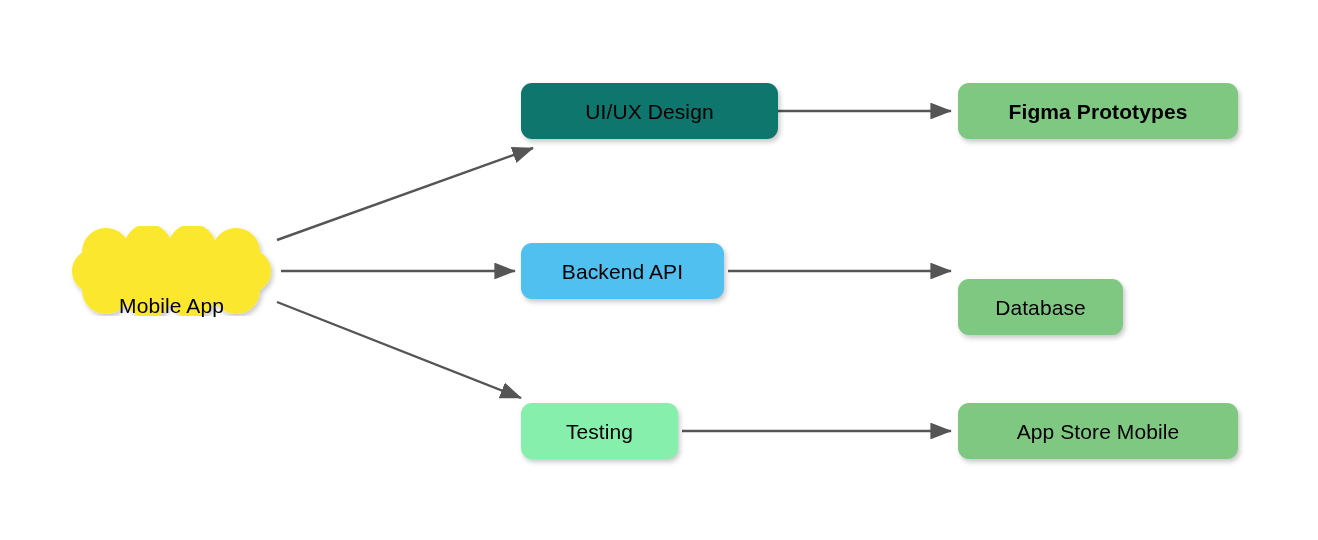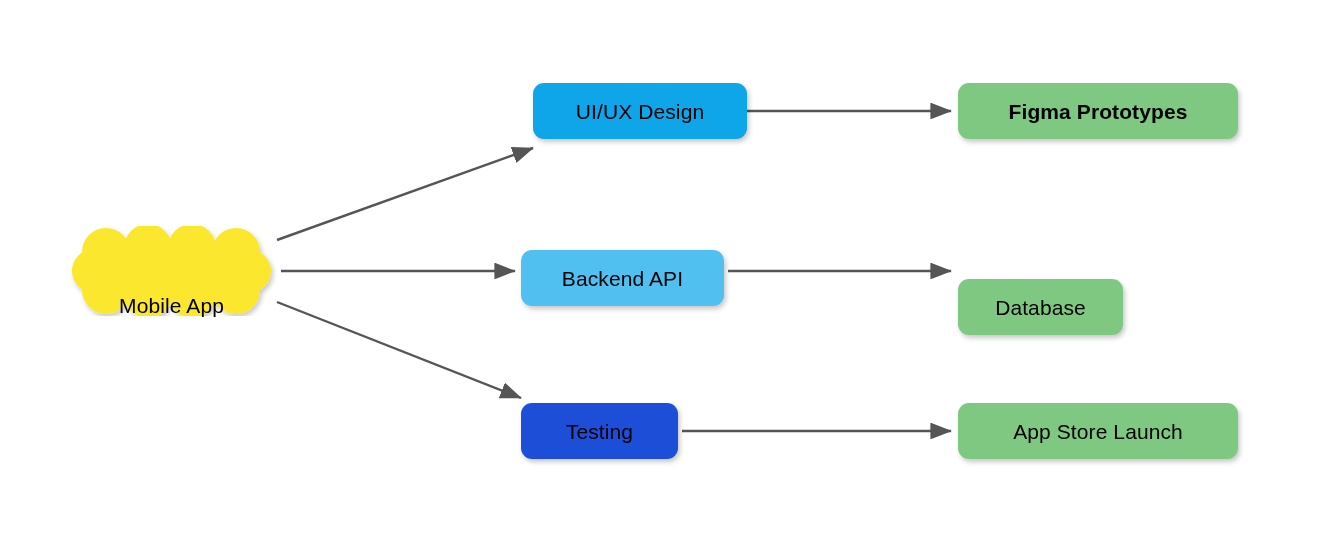--- a/index.html
+++ b/index.html
@@ -100,37 +100,37 @@
         <circle cx="42" cy="64" r="24"></circle>
         <circle cx="84" cy="68" r="24"></circle>
         <circle cx="128" cy="68" r="24"></circle>
         <circle cx="172" cy="64" r="24"></circle>
         <rect x="28" y="20" width="160" height="50" rx="6"></rect>
       </g>
     </svg>
     <span class="node-label">Mobile App</span>
   </div>
 
-  <div class="node node-rect" style="left:521px; top:83px; width:214px; height:56px; background:#0ea5e9;margin-left:12px;">
+  <div class="node node-rect" style="left:521px; top:83px; width:257px; height:56px; background:#0f766e;">
     <span class="node-label">UI/UX Design</span>
   </div>
 
-  <div class="node node-rect" style="left:521px; top:250px; width:203px; height:56px; background:#4FC0F0;text-align:right;">
+  <div class="node node-rect" style="left:521px; top:243px; width:203px; height:56px; background:#4FC0F0;text-align:right;">
     <span class="node-label">Backend API</span>
   </div>
 
-  <div class="node node-rect" style="left:521px; top:403px; width:157px; height:56px; background:#1d4ed8;">
+  <div class="node node-rect" style="left:521px; top:403px; width:157px; height:56px; background:#86efac;">
     <span class="node-label">Testing</span>
   </div>
 
   <div class="node node-rect" style="left:958px; top:83px; width:280px; height:56px; background:#7FC882;font-weight:bold;">
     <span class="node-label">Figma Prototypes</span>
   </div>
 
   <div class="node node-rect" style="left:958px; top:243px; width:165px; height:56px; background:#7FC882;margin-top:36px;">
     <span class="node-label">Database</span>
   </div>
 
   <div class="node node-rect" style="left:958px; top:403px; width:280px; height:56px; background:#7FC882;">
-    <span class="node-label">App Store Launch</span>
+    <span class="node-label">App Store Mobile</span>
   </div>
 
 </div>
 
 </body></html>

